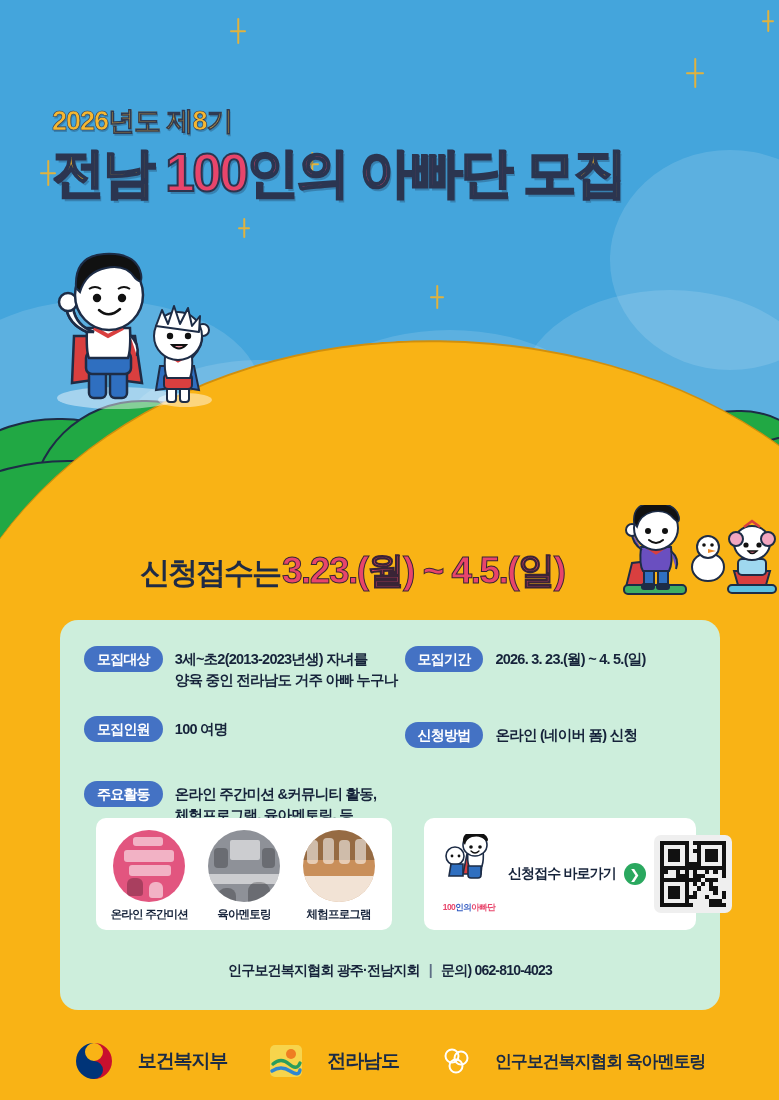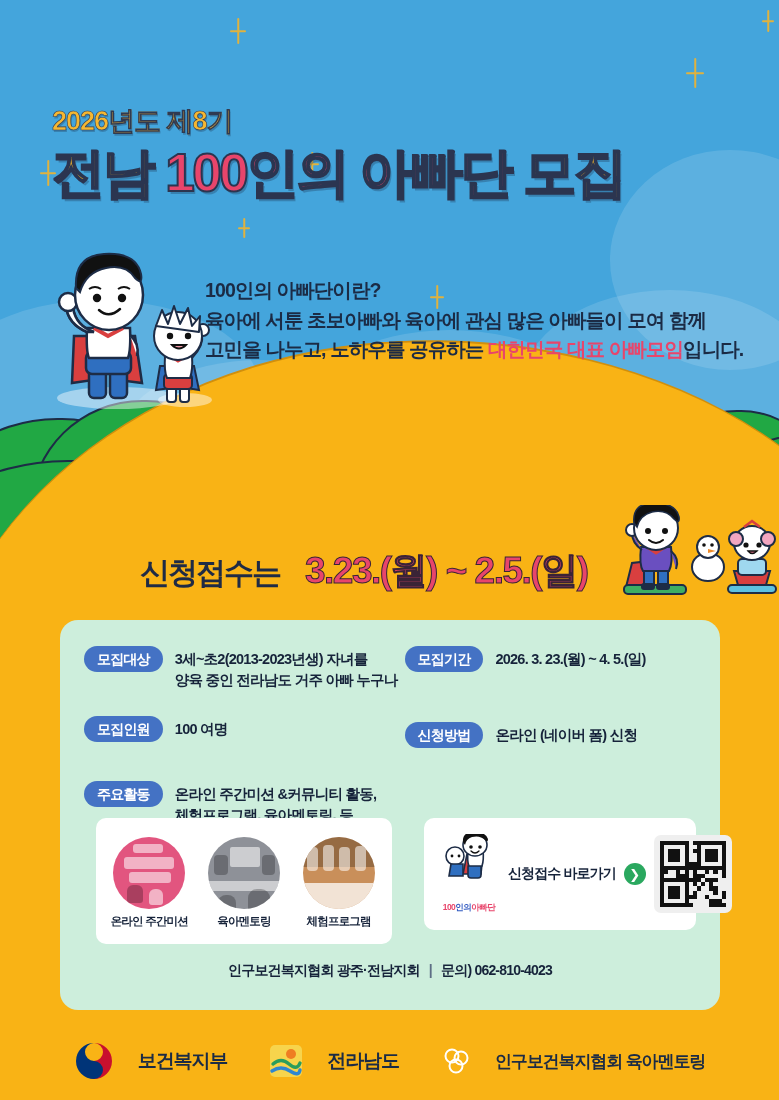--- a/index.html
+++ b/index.html
@@ -82,21 +82,21 @@
 
   
   .orange-band {
     position: absolute; left: 0; top: 560px; width: 779px; height: 540px;
     background: #f9b315; z-index: 3;
   }
 
   
   .date-banner {
     position: absolute; left: 140px; top: 546px; z-index: 7;
-    display: flex; align-items: baseline; gap: 25px; white-space: nowrap;
+    display: flex; align-items: baseline; gap: 2px; white-space: nowrap;
   }
   .date-label {
     font-size: 30px; font-weight: 900; color: #1f2b45; letter-spacing: -2px;
   }
   .date-value {
     font-size: 37px; font-weight: 900; color: #e8456b; letter-spacing: -1.5px;
     -webkit-text-stroke: 1px #3a2436;
   }
 
   
@@ -125,21 +125,21 @@
   .subnote {
     color: #4fae8b; font-size: 12.5px; font-weight: 700;
     letter-spacing: -0.8px; margin-top: 4px; line-height: 1.3;
   }
   .spacer-sm { height: 11px; }
   .spacer-md { height: 24px; }
 
   
   .photo-card {
     position: absolute; left: 36px; top: 198px;
-    width: 296px; height: 126px;
+    width: 296px; height: 112px;
     background: #ffffff; border-radius: 10px;
     display: flex; align-items: center; justify-content: space-around;
     padding: 8px 6px 4px 6px;
   }
   .thumb-wrap { text-align: center; width: 92px; }
   .thumb {
     width: 72px; height: 72px; border-radius: 50%;
     margin: 0 auto 5px auto; overflow: hidden; position: relative;
   }
   .thumb.t1 { background: #e2557f; }
@@ -272,25 +272,20 @@
     <path d="M150 118 Q162 106 160 94" fill="#ffffff" stroke="#1d2c46" stroke-width="2"></path>
     <circle cx="161" cy="90" r="6" fill="#ffffff" stroke="#1d2c46" stroke-width="2"></circle>
     <path d="M128 116 L136 121 L145 116" fill="none" stroke="#d93f3f" stroke-width="3"></path>
     <ellipse cx="136" cy="96" rx="24" ry="24" fill="#ffffff" stroke="#1d2c46" stroke-width="2"></ellipse>
     <path d="M114 86 L120 70 L126 84 L132 66 L138 84 L146 68 L150 86 L158 76 L157 92 Z" fill="#ffffff" stroke="#1d2c46" stroke-width="2" stroke-linejoin="round"></path>
     <circle cx="128" cy="96" r="3.2" fill="#111111"></circle>
     <circle cx="146" cy="96" r="3.2" fill="#111111"></circle>
     <path d="M130 105 Q137 112 144 105 Z" fill="#f09ba8" stroke="#111111" stroke-width="1.8"></path>
   </svg>
 
-  <div class="intro">
-    <div>100인의 아빠단이란?</div>
-    <div>육아에 서툰 초보아빠와 육아에 관심 많은 아빠들이 모여 함께</div>
-    <div><span>고민을 나누고, 노하우를 공유하는 </span><span class="hl">대한민국 대표 아빠모임</span><span>입니다.</span></div>
-  </div>
 
   <div class="scene">
     <div class="sun"></div>
     <div class="sun-ring" style="left:455px; top:145px; width:28px; height:24px;"></div>
     <div class="sun-ring" style="left:472px; top:138px; width:30px; height:26px;"></div>
     <div class="sun-ring" style="left:462px; top:155px; width:26px; height:22px;"></div>
 
     <div class="bush" style="left:-70px; top:88px; width:250px; height:150px;"></div>
     <div class="bush" style="left:30px;  top:70px; width:220px; height:160px;"></div>
     <div class="bush" style="left:-90px; top:130px; width:310px; height:150px;"></div>
@@ -332,21 +327,21 @@
     <circle cx="116" cy="34" r="7" fill="#f2a6c0" stroke="#1d2c46" stroke-width="2"></circle>
     <circle cx="148" cy="34" r="7" fill="#f2a6c0" stroke="#1d2c46" stroke-width="2"></circle>
     <circle cx="126" cy="40" r="2.6" fill="#111111"></circle>
     <circle cx="139" cy="40" r="2.6" fill="#111111"></circle>
     <path d="M128 46 Q132 51 137 46 Z" fill="#e8738f" stroke="#111111" stroke-width="1.4"></path>
     <path d="M124 22 L132 16 L140 22" fill="none" stroke="#d93f3f" stroke-width="2.5"></path>
   </svg>
 
   <div class="date-banner">
     <span class="date-label">신청접수는</span>
-    <span class="date-value">3.23.(월) ~ 2.5.(일)</span>
+    <span class="date-value">3.23.(월) ~ 4.5.(일)</span>
   </div>
 
   <div class="card">
 
     <div class="card-grid">
 
       <div class="col-left">
         <div class="row">
           <span class="pill">모집대상</span>
           <span class="row-text">

